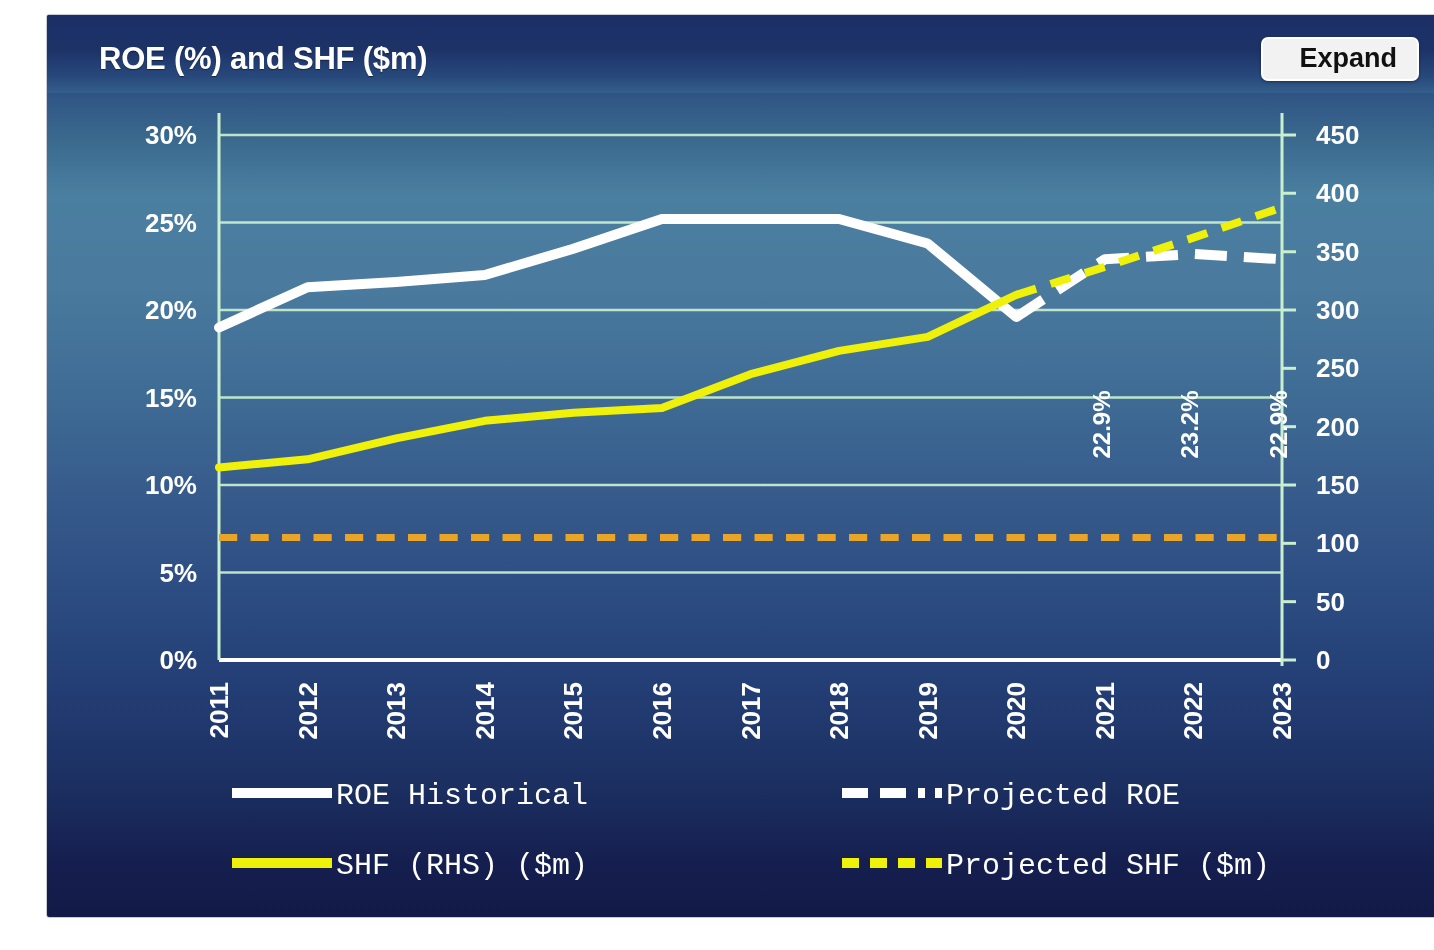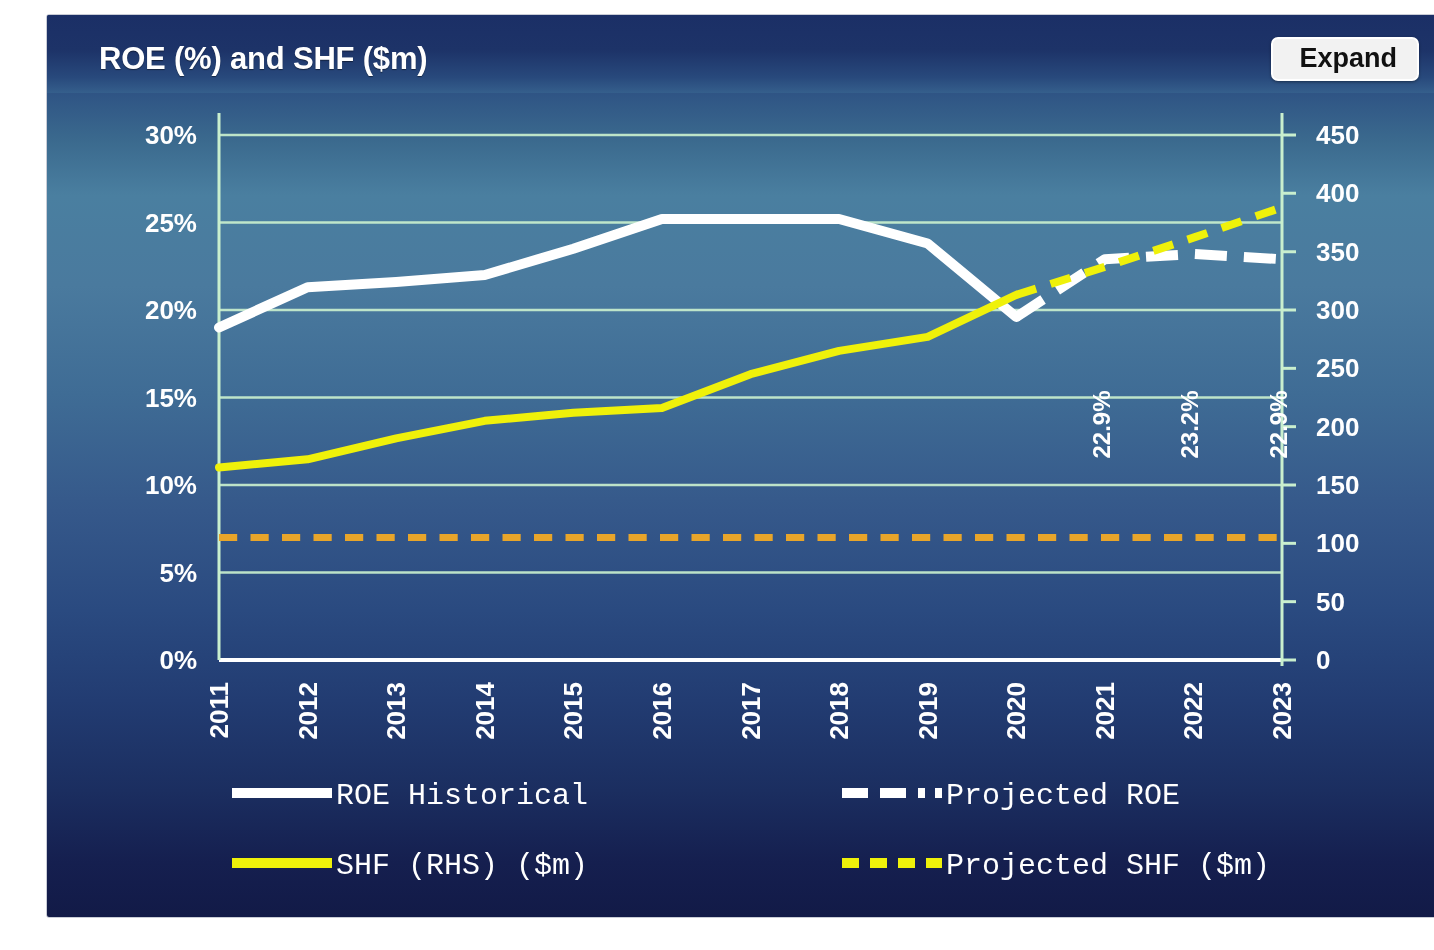--- a/index.html
+++ b/index.html
@@ -28,21 +28,21 @@
     color:#ffffff;font-size:31px;font-weight:bold;letter-spacing:-0.2px;
     text-shadow:0 1px 1px rgba(0,0,0,0.45);
     white-space:nowrap;
   }
   #expand-button{
     position:absolute;right:24px;top:22px;
     background:#f2f2f2;color:#111;
     border:2px solid #ffffff;
     border-radius:7px;
     font-size:27px;font-weight:bold;
-    padding:5px 20px 7px 26px;
+    padding:5px 20px 7px 36px;
     cursor:pointer;
     box-shadow:0 1px 3px rgba(0,0,0,0.4);
     line-height:1.05;
   }
 
   
   #plot-wrap{position:absolute;left:0;top:78px;width:1396px;height:824px;}
   svg{display:block;}
 
   .ytick-left{fill:#ffffff;font-size:26px;font-weight:bold;text-anchor:end;

